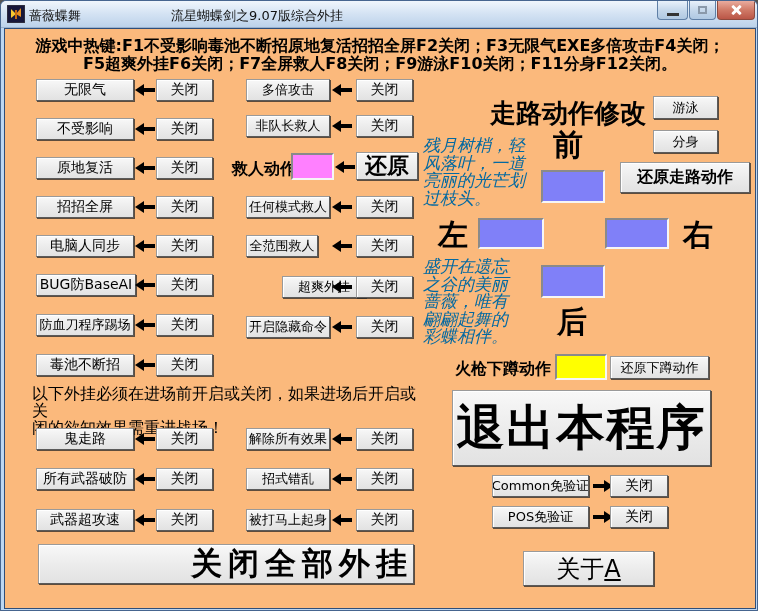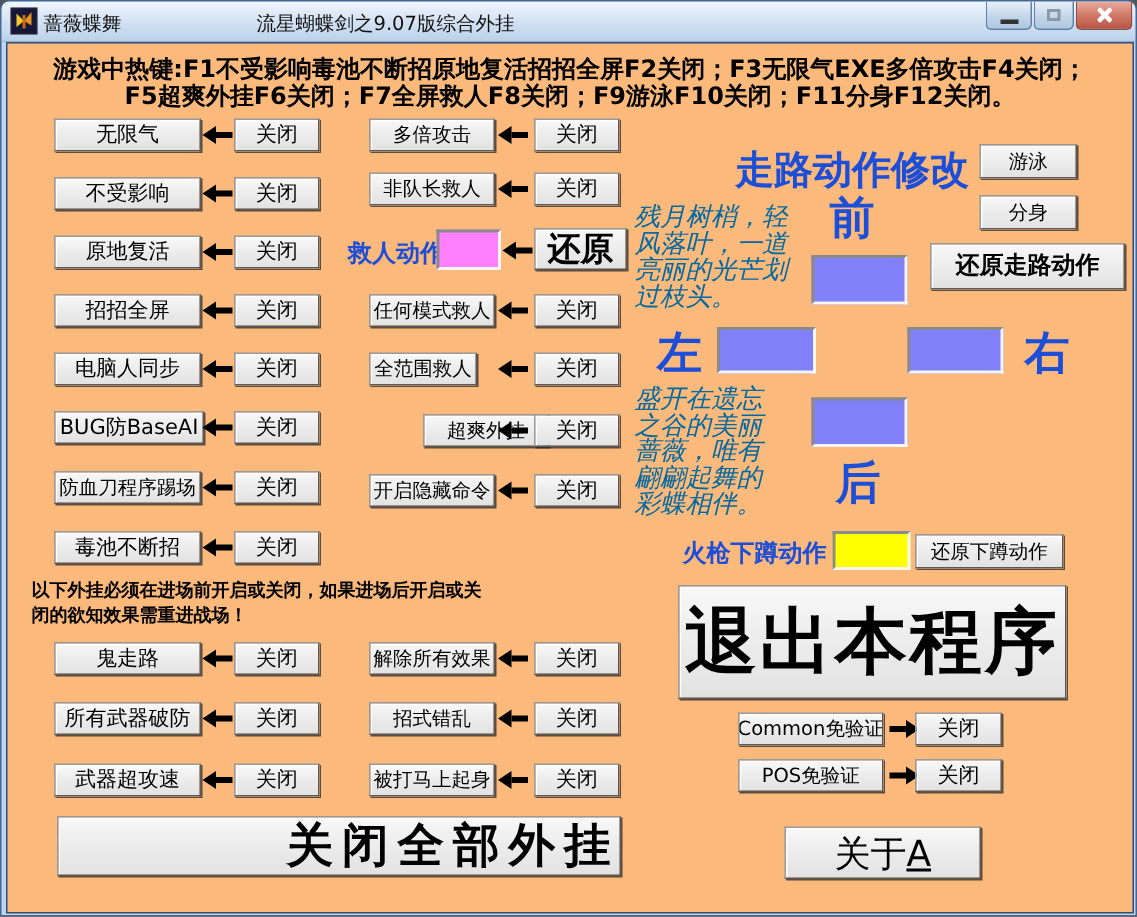--- a/index.html
+++ b/index.html
@@ -24,21 +24,21 @@
   .glyph-min{width:12px;height:3px;background:#333;margin-top:8px;}
   .glyph-max{width:9px;height:8px;border:2px solid #8A99AA;}
   .glyph-x{position:relative;width:12px;height:12px;}
   .glyph-x::before,.glyph-x::after{content:"";position:absolute;left:5px;top:0;width:3px;height:12px;background:#fff;border-radius:1px;}
   .glyph-x::before{transform:rotate(45deg);}
   .glyph-x::after{transform:rotate(-45deg);}
   .client{position:absolute;left:3px;top:27px;width:752px;height:581px;background:#FBB97C;border:1px solid #2F4E79;}
 
   .hotkeys{position:absolute;left:8px;top:36px;width:742px;text-align:center;
     font-size:16px;font-weight:bold;color:#000;line-height:18px;}
-  .note{position:absolute;left:20px;top:384px;width:392px;font-size:12px;font-weight:bold;color:#000;line-height:17px;}
+  .note{position:absolute;left:31px;top:384px;width:392px;font-size:16px;font-weight:normal;color:#000;line-height:17px;}
 
   .btn{position:absolute;height:22px;display:flex;align-items:center;justify-content:center;
     background:linear-gradient(180deg,#F8F8F8,#ECECEC 50%,#E2E2E2);
     border:1px solid #9A9A9A;border-right-color:#5A5A5A;border-bottom-color:#5A5A5A;
     box-shadow:1px 1px 0 rgba(40,40,40,.75), inset 1px 1px 0 #FFF;
     font-size:14px;color:#000;cursor:pointer;white-space:nowrap;overflow:hidden;}
   .btn.mid{font-size:13px;}
   .btn.big-restore{height:28px;font-size:22px;font-weight:bold;}
   .btn.exit{font-size:48px;font-weight:bold;letter-spacing:2px;}
   .btn.close-all{font-size:31px;font-weight:bold;letter-spacing:6px;}
@@ -46,21 +46,21 @@
   .btn.walkrestore{font-size:16px;font-weight:bold;}
   .btn.vsmall{font-size:13px;}
 
   .arrow-left,.arrow-right{position:absolute;width:20px;height:12px;display:flex;align-items:center;}
   .arrow-left::before{content:"";width:0;height:0;border-top:6px solid transparent;border-bottom:6px solid transparent;border-right:9px solid #000;}
   .arrow-left::after{content:"";flex:1;height:4px;background:#000;}
   .arrow-right::before{content:"";flex:1;height:4px;background:#000;}
   .arrow-right::after{content:"";width:0;height:0;border-top:6px solid transparent;border-bottom:6px solid transparent;border-left:9px solid #000;}
 
   .field{position:absolute;border:2px solid;border-color:#8A8A8A #F6F6F6 #F6F6F6 #8A8A8A;}
-  .biglabel{position:absolute;font-weight:bold;color:#1d4ed8;}
+  .biglabel{position:absolute;font-weight:bold;color:#000000;}
   .poem{position:absolute;font-family:"DejaVu Serif",serif;font-style:italic;font-size:17px;line-height:17.5px;color:#0369a1;word-break:break-all;}
 </style>
 </head>
 <body>
 
 <div class="win">
 
   <div class="titlebar">
     <svg class="appicon" viewBox="0 0 18 18">
       <rect x="0" y="0" width="18" height="18" fill="#17173A" stroke="#444" stroke-width="1"></rect>

